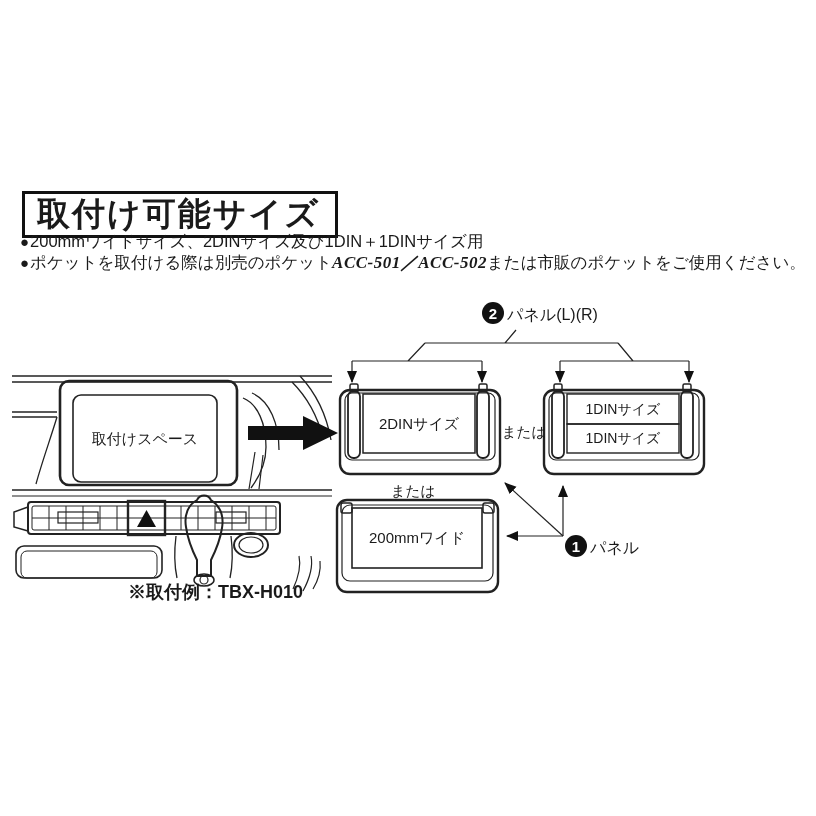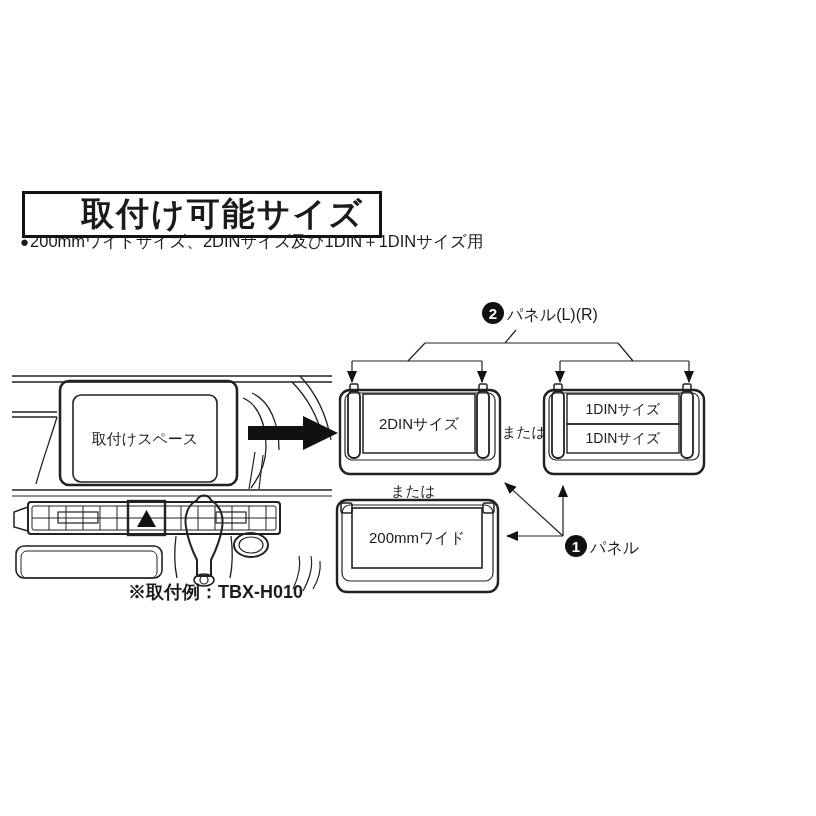--- a/index.html
+++ b/index.html
@@ -1,19 +1,19 @@
 <!DOCTYPE html>
 <html><head>
 <meta charset="utf-8">
 <style>
   html,body{margin:0;padding:0;background:#fff;}
   .page{position:relative;width:816px;height:816px;background:#fff;overflow:hidden;
         font-family:"Liberation Sans",sans-serif;color:#1a1a1a;}
   .header-box{position:absolute;left:22px;top:191px;width:310px;height:41px;
-        border:3px solid #111;background:#fff;display:flex;align-items:center;padding-left:44px;}
+        border:3px solid #111;background:#fff;display:flex;align-items:center;}
   .header-box span{font-size:33px;font-weight:900;letter-spacing:2px;padding-left:12px;
         white-space:nowrap;}
   .bullets{position:absolute;left:20px;top:231px;width:790px;font-size:16.5px;
         line-height:21px;white-space:nowrap;}
   .bullet-glyph{font-size:15px;margin-right:1px;}
   .model{font-family:"Liberation Serif",serif;font-style:italic;font-weight:bold;
         font-size:17px;letter-spacing:.5px;}
   svg{position:absolute;left:0;top:0;}
   svg text{font-family:"Liberation Sans",sans-serif;fill:#1a1a1a;}
   .lbl{font-size:15px;}
@@ -28,20 +28,21 @@
 <body>
 
 <div class="page">
 
   <div class="header-box">
     <span>取付け可能サイズ</span>
   </div>
 
   <div class="bullets">
     <div><span class="bullet-glyph">●</span><span>200mmワイドサイズ、2DINサイズ及び1DIN＋1DINサイズ用</span></div>
+    <div><span class="bullet-glyph">●</span><span>ポケットを取付ける際は別売のポケット</span><span class="model">ACC-501／ACC-502</span><span>または市販のポケットをご使用ください。</span></div>
   </div>
 
   <svg width="816" height="816" viewBox="0 0 816 816">
     <defs>
       <marker id="ah" markerUnits="userSpaceOnUse" markerWidth="14" markerHeight="12" refX="11" refY="5" orient="auto">
         <path d="M0,0 L12,5 L0,10 Z" fill="#111"></path>
       </marker>
     </defs>
 
     <g>

